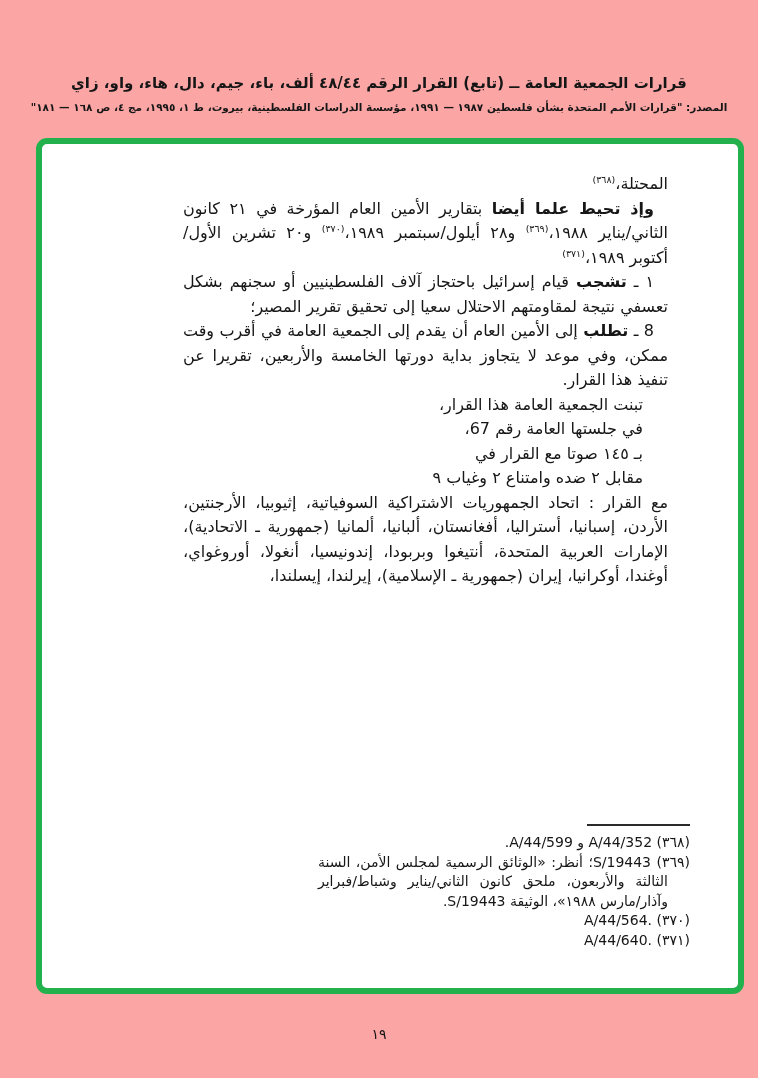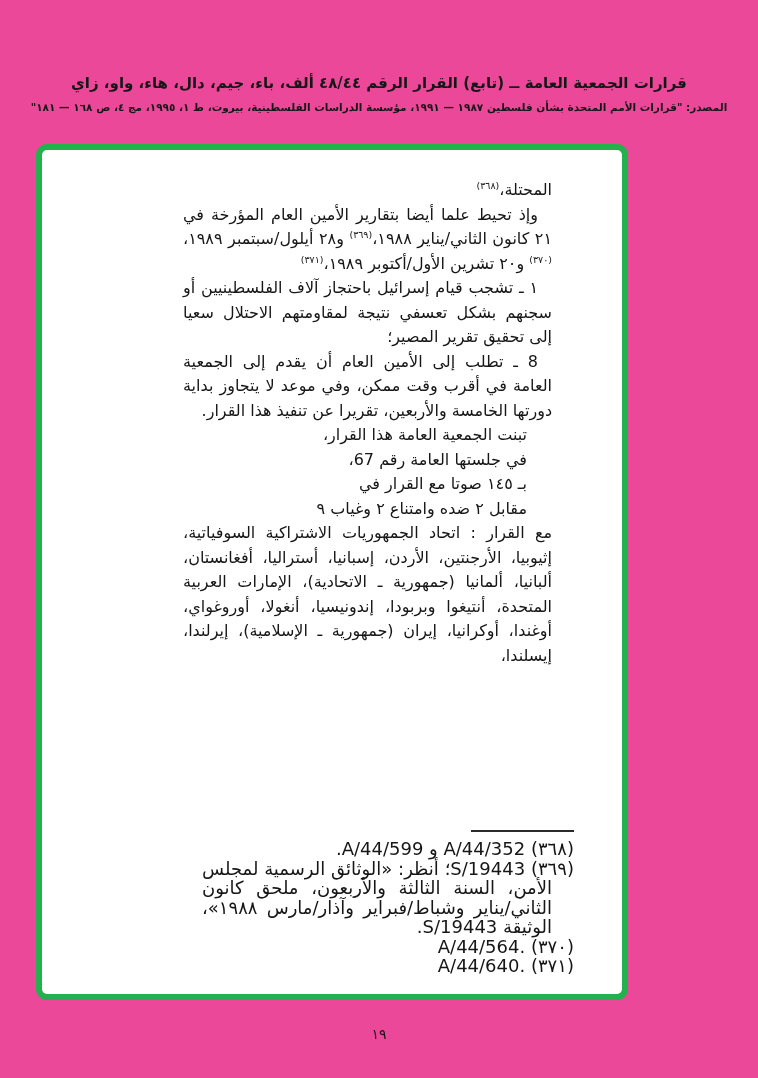--- a/index.html
+++ b/index.html
@@ -1,60 +1,60 @@
 <!DOCTYPE html>
 <html lang="ar"><head>
 <meta charset="utf-8">
 <style>
   html,body { margin:0; padding:0; background:#f3f3f0; }
   .page {
     position:relative;
     width:758px; height:1078px;
-    background:#ec4899;
+    background:#fca5a5;
     font-family:"DejaVu Sans", sans-serif;
     color:#161616;
     overflow:hidden;
   }
   .doc-header { position:absolute; top:74px; left:0; right:0; text-align:center; direction:rtl; }
   .doc-title  { font-size:15px; font-weight:bold; letter-spacing:0; }
   .doc-source { font-size:10.5px; font-weight:bold; margin-top:9px; }
 
   .green-box {
     position:absolute;
-    left:36px; top:144px;
-    width:592px; height:856px;
+    left:36px; top:138px;
+    width:708px; height:856px;
     box-sizing:border-box;
     border:6px solid #22b14c;
     border-radius:11px;
     background:#fff;
   }
   .content {
     direction:rtl;
     padding:28px 70px 0 141px;
     font-size:16px;
     line-height:24.5px;
     text-align:justify;
   }
   .content p { margin:0; }
   .para.indent { text-indent:14px; }
-  .b { font-weight:normal; }
+  .b { font-weight:bold; }
   sup { font-size:9.5px; line-height:0; vertical-align:6px; }
 
   .adoption {
     width:290px;
     margin:0 25px 0 auto;
   }
   .vote { text-align:justify; }
 
   .footnotes {
     position:absolute;
     top:680px; right:48px;
     width:372px;
     direction:rtl;
-    font-size:18px;
+    font-size:14px;
     line-height:19.5px;
     text-align:justify;
   }
   .fn-sep {
     width:103px; height:0;
     border-top:2px solid #2a2a2a;
     margin:0 0 7px auto;
   }
   .fn { padding-right:22px; text-indent:-22px; margin:0; }
   .fn-label { letter-spacing:0.5px; }

